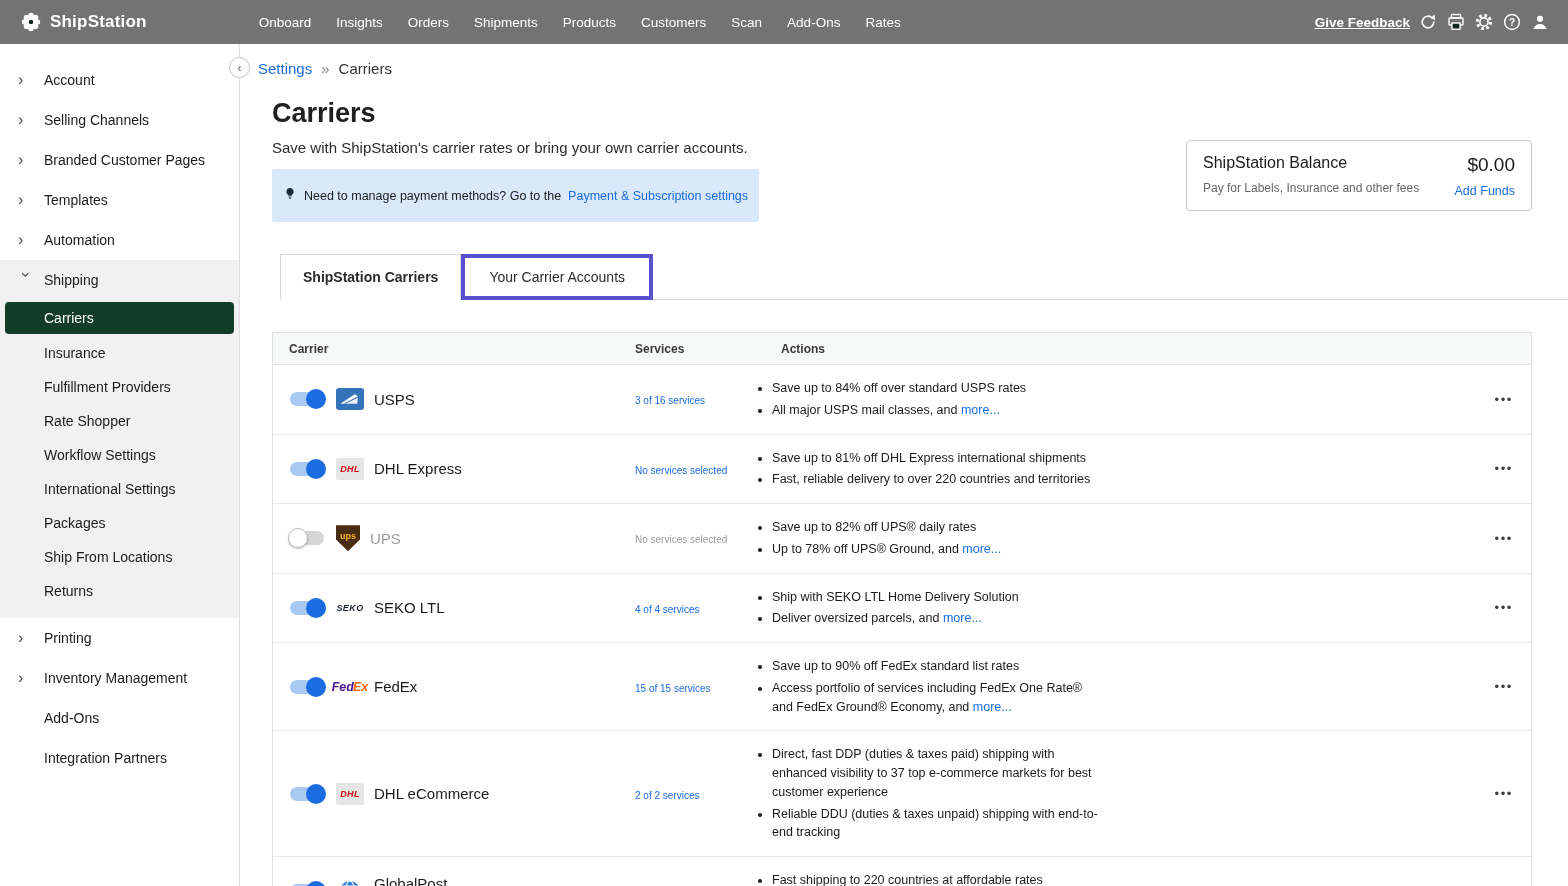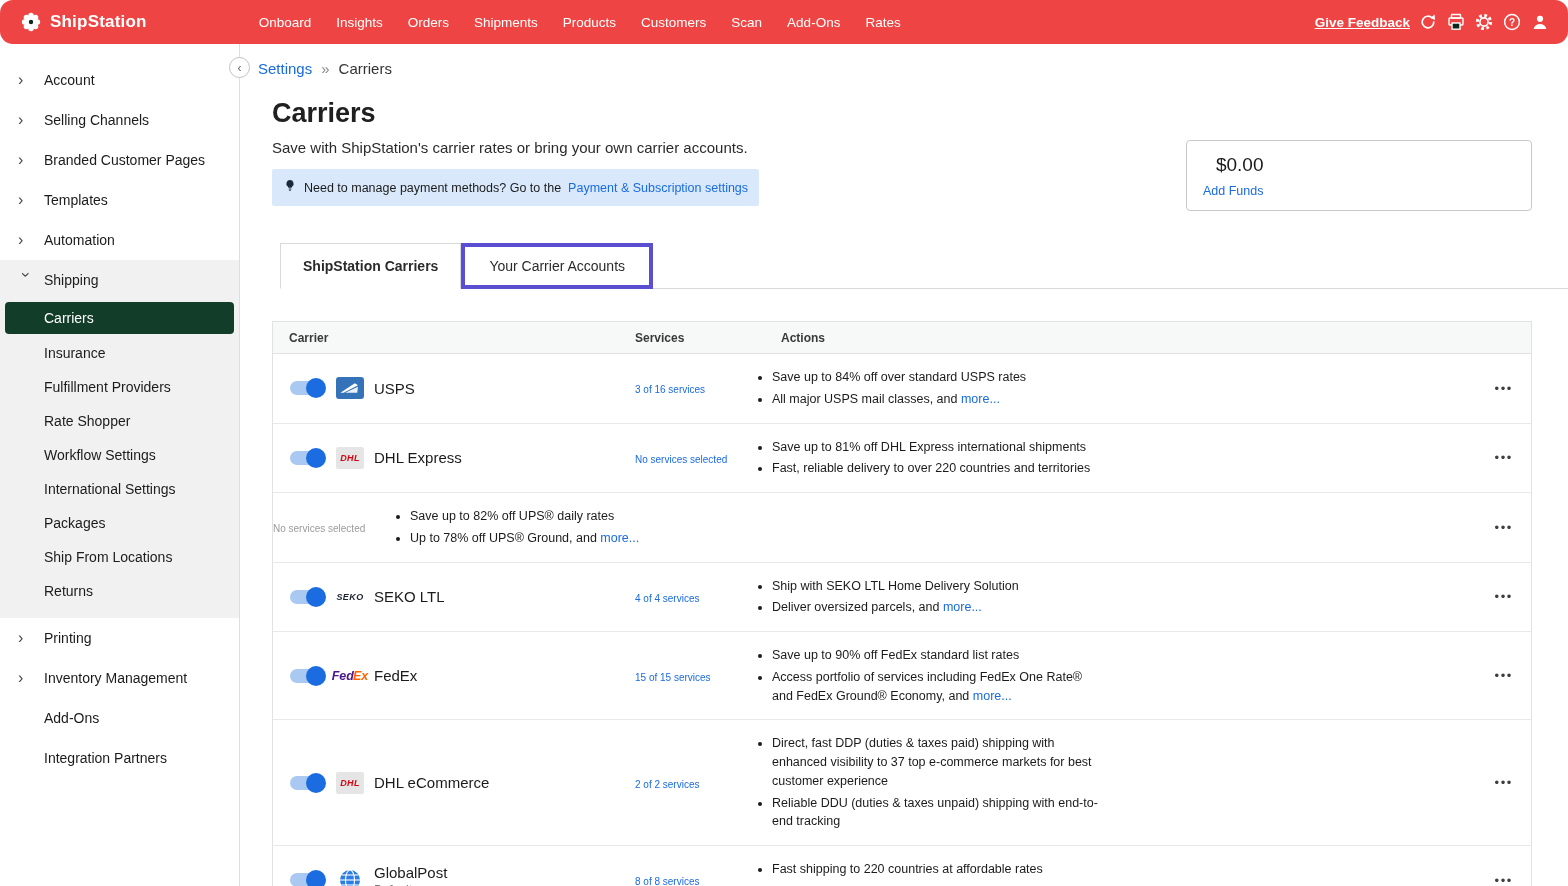--- a/index.html
+++ b/index.html
@@ -1,22 +1,22 @@
 <!DOCTYPE html>
 <html><head>
 <meta charset="utf-8">
 <style>
   * { box-sizing: border-box; }
   html,body { margin:0; padding:0; width:1568px; height:886px; overflow:hidden;
     font-family:"Liberation Sans", sans-serif; background:#fff; color:#1b1b1b; }
   a { text-decoration:none; }
 
   
-  .navbar { height:44px; background:#ef4444; display:flex; align-items:center;
-    padding:0 18px 0 20px; color:#fff;border-radius:13px; }
+  .navbar { height:44px; background:#737373; display:flex; align-items:center;
+    padding:0 18px 0 20px; color:#fff; }
   .brand { display:flex; align-items:center; gap:8px; cursor:pointer; }
   .brand-icon svg { display:block; }
   .brand-text { font-size:17px; font-weight:700; letter-spacing:.2px; }
   .nav-items { display:flex; margin-left:112px; gap:25px; }
   .nav-item { color:#fff; font-size:13.5px; cursor:pointer; }
   .nav-right { margin-left:auto; display:flex; align-items:center; gap:8px; }
   .feedback { color:#fff; font-size:13.5px; font-weight:700; text-decoration:underline; cursor:pointer; }
   .nav-icon { width:20px; height:20px; cursor:pointer; display:flex; align-items:center; justify-content:center; }
   .nav-icon svg { display:block; }
 
@@ -46,21 +46,21 @@
     font-size:12px; display:flex; align-items:center; justify-content:center; cursor:pointer; padding:0; }
   .crumb-link { color:#1a6ce0; cursor:pointer; }
   .crumb-sep { color:#8a8a8a; margin:0 9px; }
   .crumb-current { color:#333; }
 
   .content { padding:0 36px 0 32px; }
   .head-row { display:flex; justify-content:space-between; align-items:flex-start; margin-top:6px; }
   h1 { margin:0 0 10px; font-size:27px; font-weight:700; color:#202020; }
   .subtitle { margin:0 0 13px; font-size:15px; color:#2b2b2b; }
   .hint { display:inline-flex; align-items:center; gap:7px; background:#d9e9fb;
-    padding:10px 11px; font-size:12.5px; border-radius:2px; }
+    padding:18px 11px; font-size:12.5px; border-radius:2px; }
   .hint-link { color:#1a6ce0; cursor:pointer; }
 
   .balance-card { width:346px; border:1px solid #c9c9c9; border-radius:4px;
     padding:13px 16px 12px; display:flex; justify-content:space-between; margin-top:42px; }
   .balance-title { font-size:16px; color:#1b1b1b; margin-bottom:9px; }
   .balance-desc { font-size:12px; color:#666; }
   .balance-amount { font-size:19px; text-align:right; margin-bottom:8px; }
   .balance-add { display:block; font-size:12.5px; color:#1a6ce0; text-align:right; cursor:pointer; }
 
   
@@ -291,20 +291,24 @@
                   <rect x="6.8" y="12.5" width="2.4" height="1" rx="0.5" fill="#1b2a3a"></rect>
                 </svg>
             </span>
             <span>Need to manage payment methods? Go to the</span>
             <a class="hint-link">Payment &amp; Subscription settings</a>
           </div>
         </div>
 
         <div class="balance-card">
           <div>
+            <div class="balance-title">ShipStation Balance</div>
+            <div class="balance-desc">Pay for Labels, Insurance and other fees</div>
+          </div>
+          <div>
             <div class="balance-amount">$0.00</div>
             <a class="balance-add">Add Funds</a>
           </div>
         </div>
       </div>
 
       <div class="tabs-row">
         <div class="tab active">
           <span>ShipStation Carriers</span>
         </div>
@@ -363,20 +367,29 @@
                 <ul class="bullets">
                   <li class="bullet"><span>Save up to 81% off DHL Express international shipments</span></li>
                   <li class="bullet"><span>Fast, reliable delivery to over 220 countries and territories</span></li>
                 </ul>
               </div>
               <div class="cell c-actions">
                 <button class="dots"><span>•••</span></button>
               </div>
             </div>
             <div class="trow off">
+              <div class="cell c-carrier">
+                <div class="toggle">
+                  <span class="knob"></span>
+                </div>
+                <div class="logo ups">ups</div>
+                <div class="name-wrap">
+                  <div class="cname">UPS</div>
+                </div>
+              </div>
               <div class="cell c-services"><a class="svc-link muted">No services selected</a></div>
               <div class="cell c-features">
                 <ul class="bullets">
                   <li class="bullet"><span>Save up to 82% off UPS® daily rates</span></li>
                   <li class="bullet"><span>Up to 78% off UPS® Ground, and </span><a class="more-link">more...</a></li>
                 </ul>
               </div>
               <div class="cell c-actions">
                 <button class="dots"><span>•••</span></button>
               </div>

